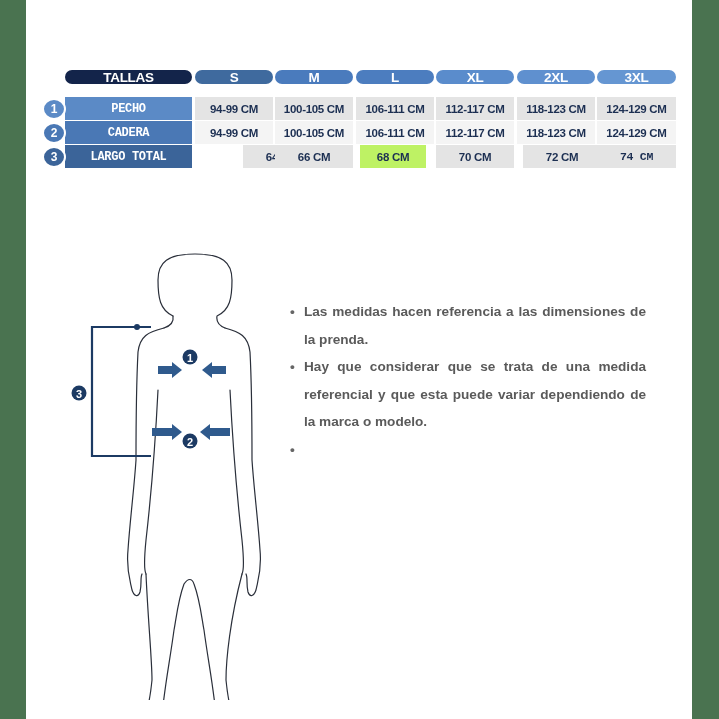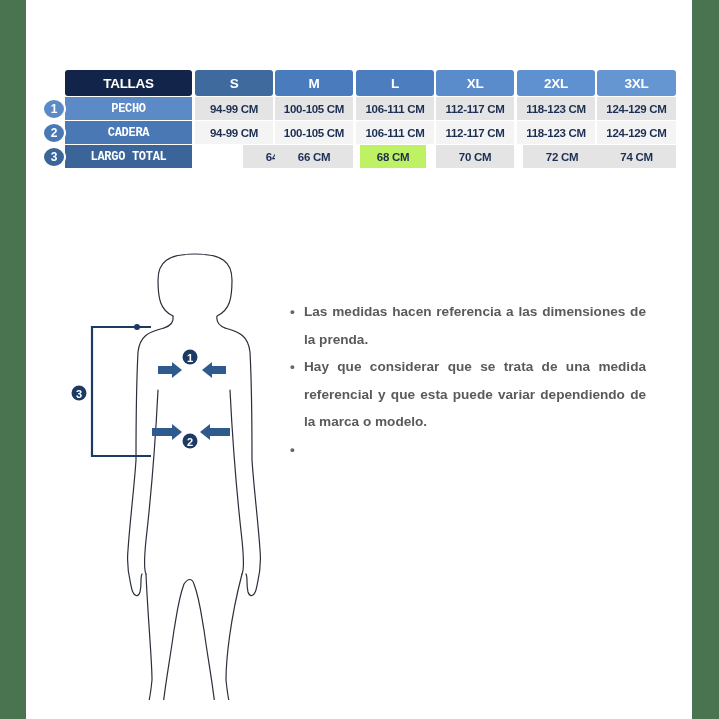--- a/index.html
+++ b/index.html
@@ -2,21 +2,21 @@
 <html><head>
 <meta charset="utf-8">
 <style>
   html, body { margin:0; padding:0; }
   body { width:719px; height:719px; position:relative; overflow:hidden; background:#ffffff; font-family:"Liberation Sans", sans-serif; }
   .side { position:absolute; top:0; bottom:0; background:#4a7350; }
   .side.left { left:0; width:26px; }
   .side.right { right:0; width:27px; }
   .table { position:absolute; left:40px; top:70px; }
   .cell { position:absolute; height:23px; display:flex; align-items:center; justify-content:center; font-weight:bold; font-size:11.5px; color:#1c2f52; letter-spacing:-0.3px; box-sizing:border-box; }
-  .hdr { height:26px; border-radius:3px; color:#fff; font-size:13.5px; }
+  .hdr { height:14px; border-radius:10px; color:#fff; font-size:13.5px; }
   .lbl { color:#fff; font-size:12px;font-family:Liberation Mono, monospace; }
   .num { position:absolute; width:24px; height:22px; border-radius:50%; border:2px solid #fff; color:#fff; font-weight:bold; font-size:12px; display:flex; align-items:center; justify-content:center; box-sizing:border-box; }
   .notes { position:absolute; left:290px; top:298px; width:356px; color:#5a5a5a; font-size:13.6px; font-weight:bold; line-height:27.5px; }
   .note { position:relative; padding-left:14px; text-align:justify; text-align-last:left; }
   .note .dot { position:absolute; left:0; top:0; color:#666; }
   .figure { position:absolute; left:60px; top:240px; width:220px; height:460px; }
 </style>
 </head>
 <body>
 
@@ -51,21 +51,21 @@
   <div class="cell" style="left:477px;top:51px;width:78px;background:#f4f4f4;">118-123 CM</div>
   <div class="cell" style="left:557px;top:51px;width:79px;background:#f4f4f4;">124-129 CM</div>
 
   <div class="cell lbl" style="left:25px;top:75px;width:127px;background:#3b6499;">LARGO TOTAL</div>
   <div class="num" style="left:2px;top:76px;background:#3b6499;">3</div>
   <div class="cell" style="left:155px;top:75px;width:78px;background:#e4e4e4;margin-left:48px;">64 CM</div>
   <div class="cell" style="left:235px;top:75px;width:78px;background:#e4e4e4;">66 CM</div>
   <div class="cell" style="left:320px;top:75px;width:66px;background:#bef264;">68 CM</div>
   <div class="cell" style="left:396px;top:75px;width:78px;background:#e4e4e4;">70 CM</div>
   <div class="cell" style="left:477px;top:75px;width:78px;background:#e4e4e4;margin-left:6px;">72 CM</div>
-  <div class="cell" style="left:557px;top:75px;width:79px;background:#e4e4e4;">74 CM</div>
+  <div class="cell" style="left:557px;top:75px;width:79px;background:#e4e4e4;font-family:Liberation Mono, monospace;">74 CM</div>
 </div>
 
 <svg class="figure" viewBox="0 0 220 460" width="220" height="460" xmlns="http://www.w3.org/2000/svg">
   <g fill="none" stroke="#2a2f3a" stroke-width="1.2" stroke-linejoin="round" stroke-linecap="round">
 
     <path d="M113,76 C100,70 98,58 98,40 C98,22 108,14 135,14 C162,14 172,22 172,40 C172,58 170,70 157,76 C156,82 160,86 165,88"></path>
     <path d="M113,76 C114,82 110,86 104,88"></path>
 
     <path d="M104,88 C88,92 80,96 78,112 C76,150 76,190 76,220 C74,250 70,280 68,310 C66,330 70,340 72,350 C74,356 78,358 80,352 C82,344 80,338 82,334"></path>
 

